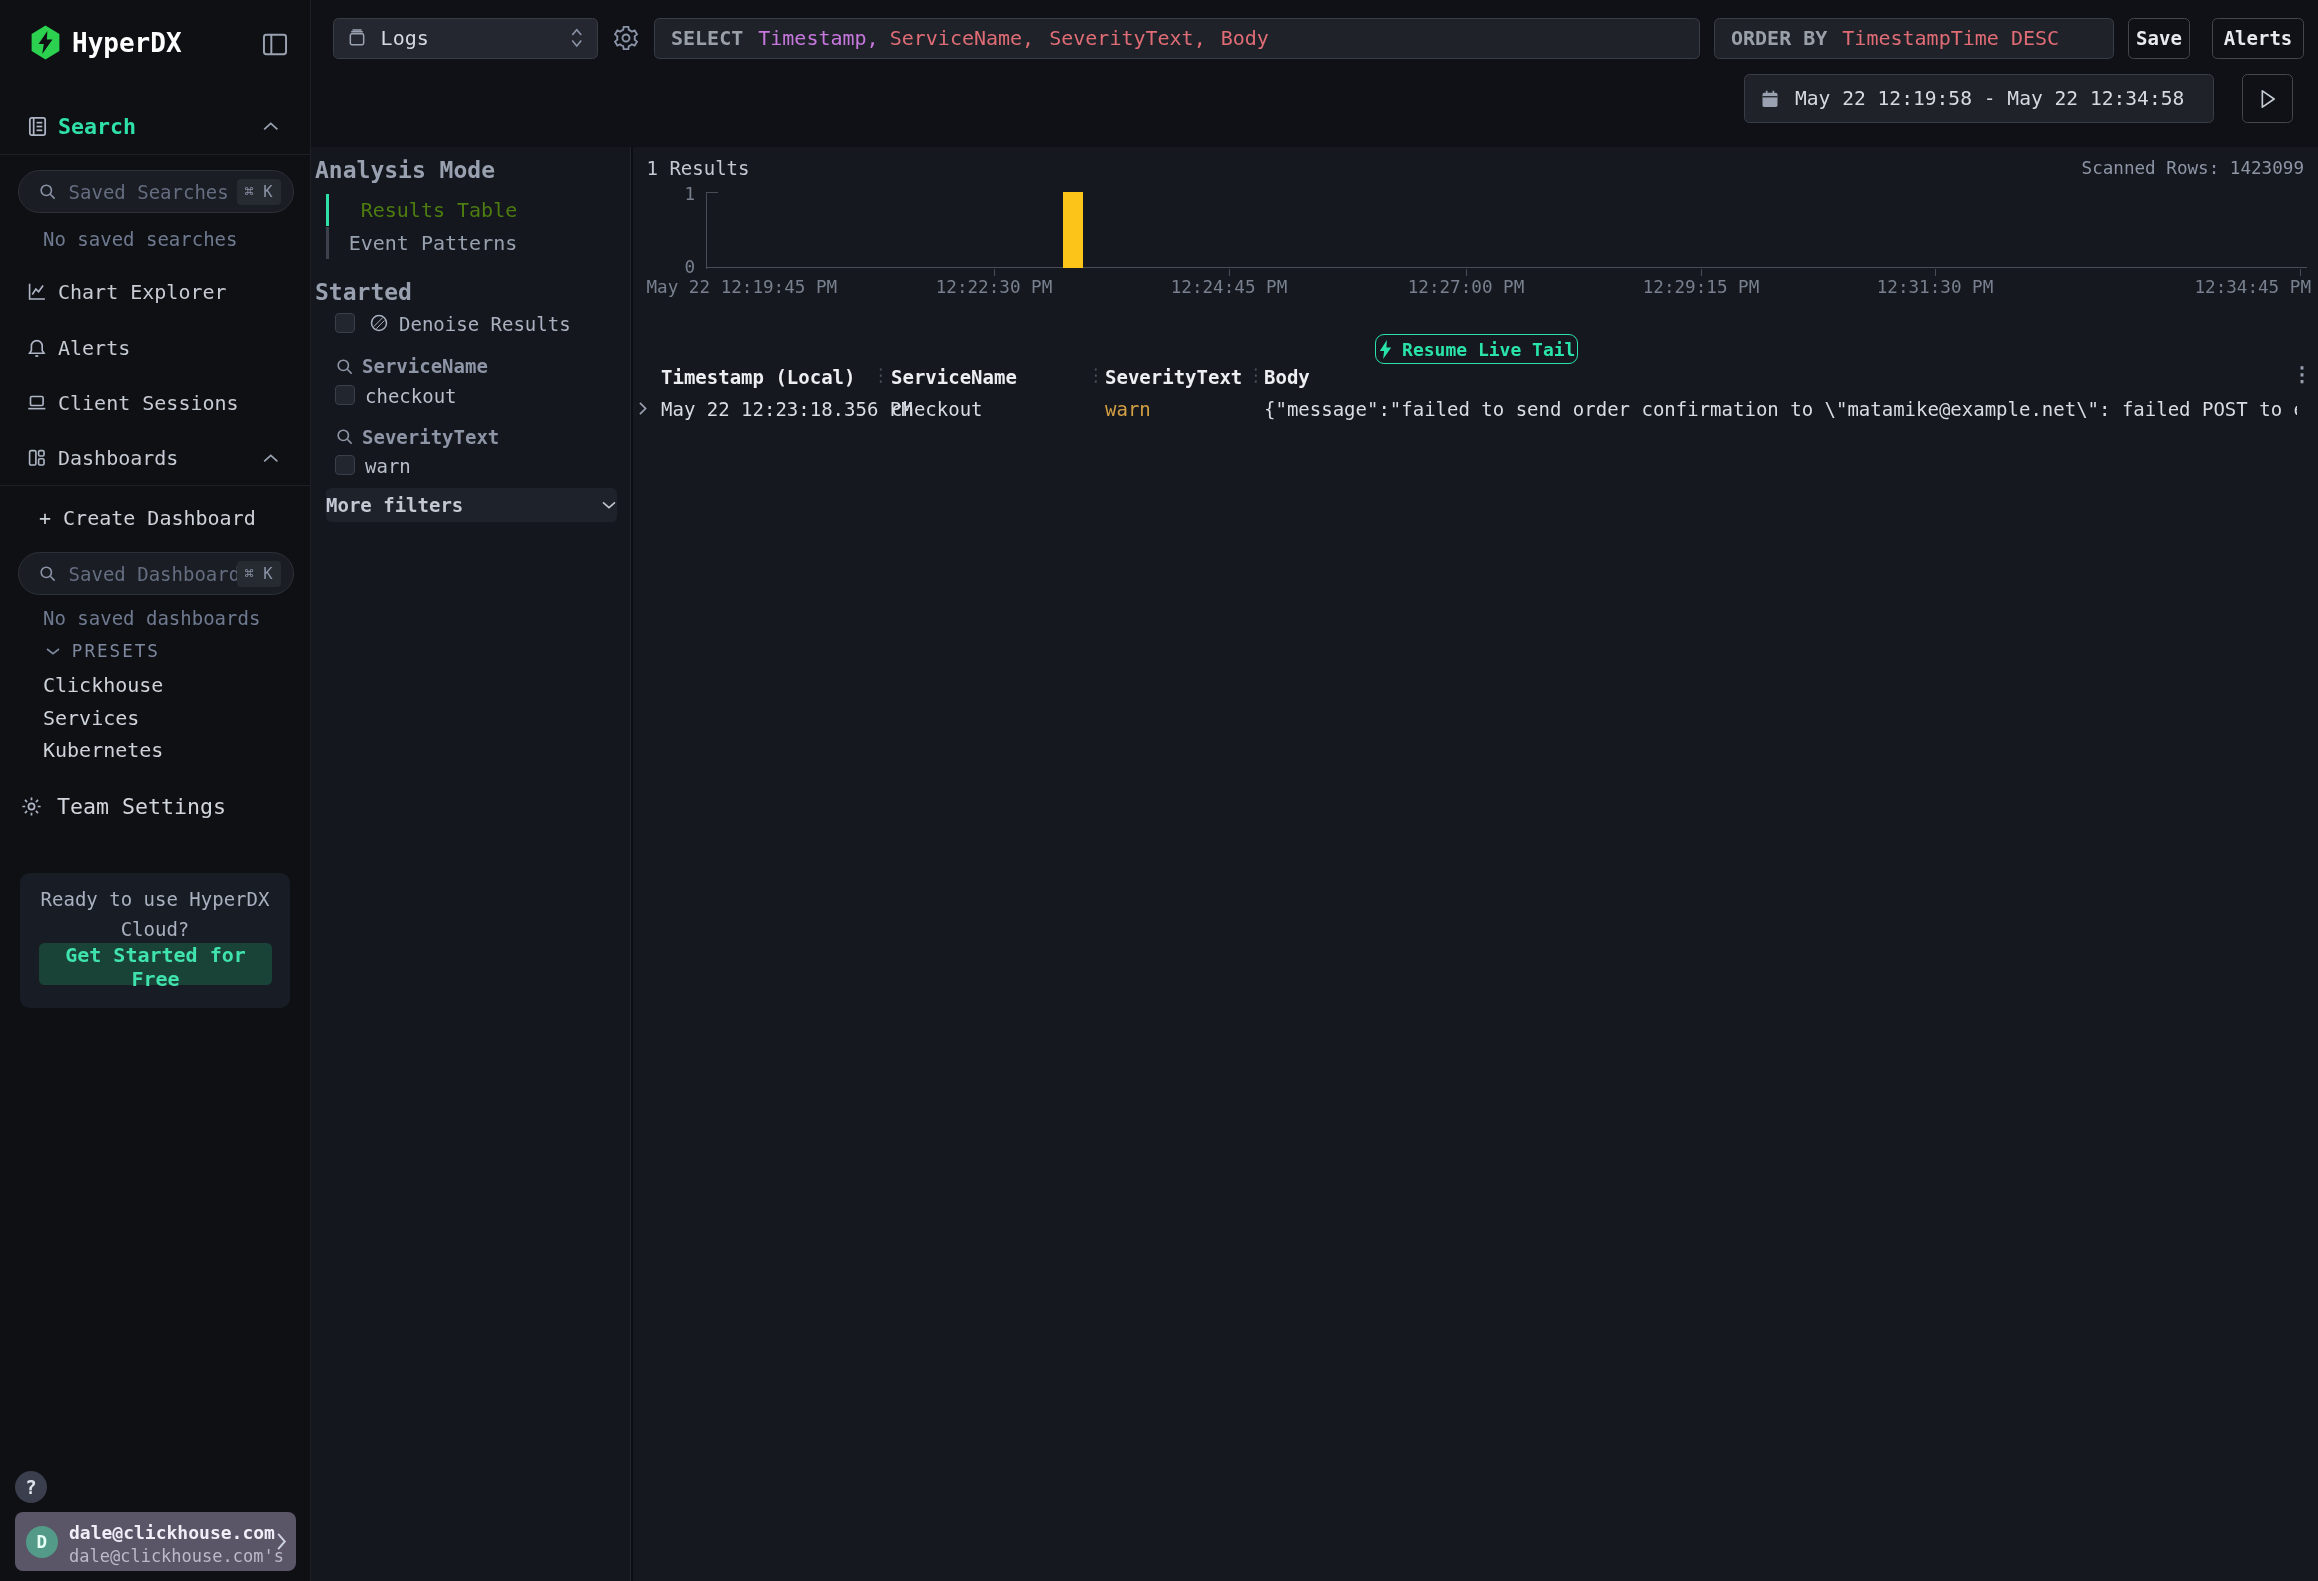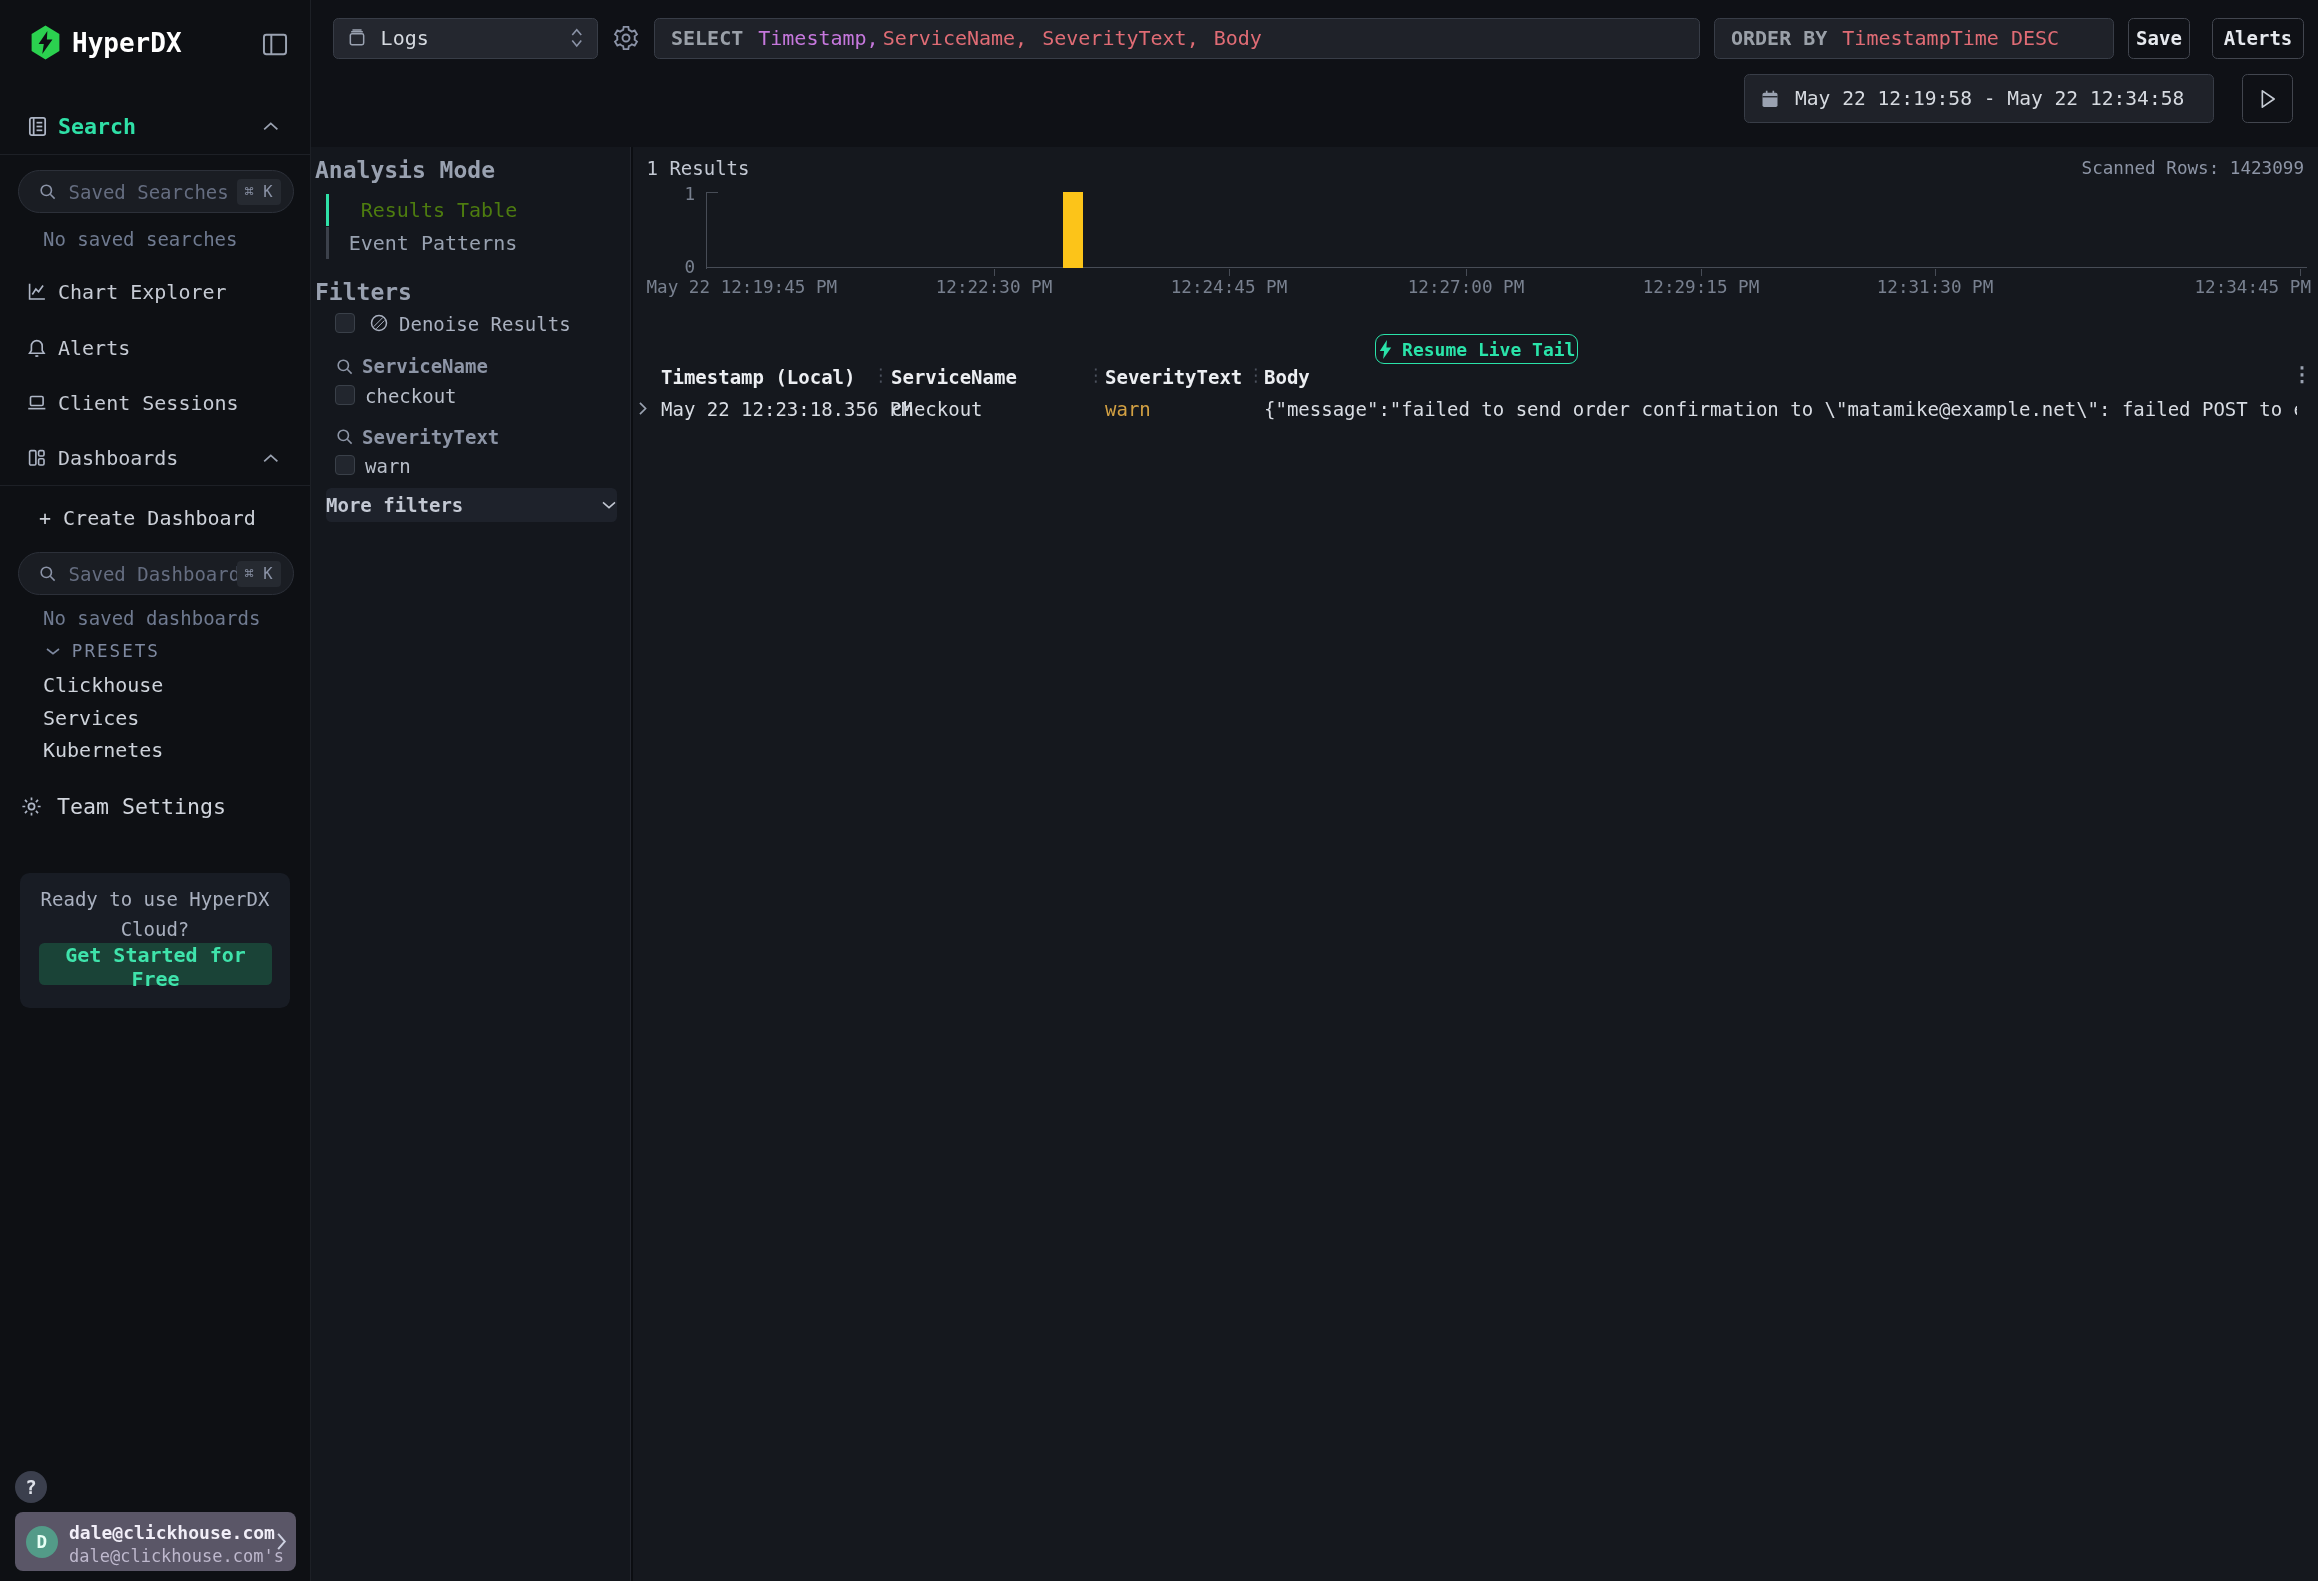--- a/index.html
+++ b/index.html
@@ -236,21 +236,21 @@
   <span class="abs" style="left:301px;top:24px;cursor:pointer">
     <svg width="28" height="28" viewBox="0 0 24 24" fill="none" stroke="#8b93a7" stroke-width="1.6">
       <circle cx="12" cy="12" r="3"></circle>
       <path d="M19.4 13.5a7.6 7.6 0 0 0 0-3l2-1.6-2-3.4-2.4 1a7.6 7.6 0 0 0-2.6-1.5L14 2.5h-4l-.4 2.5a7.6 7.6 0 0 0-2.6 1.5l-2.4-1-2 3.4 2 1.6a7.6 7.6 0 0 0 0 3l-2 1.6 2 3.4 2.4-1a7.6 7.6 0 0 0 2.6 1.5l.4 2.5h4l.4-2.5a7.6 7.6 0 0 0 2.6-1.5l2.4 1 2-3.4z"></path>
     </svg>
   </span>
 
   <div class="box" style="left:343px;top:17.6px;width:1046px;height:41px;padding:0 16px;font-size:20px;white-space:nowrap;overflow:hidden;cursor:text">
     <span class="kw">SELECT</span>
     <span class="fld-purple" style="margin-left:15px">Timestamp,</span>
-    <span class="fld-red" style="margin-left:4px">ServiceName,</span>
+    <span class="fld-red" style="margin-left:11px">ServiceName,</span>
     <span class="fld-red" style="margin-left:15px">SeverityText,</span>
     <span class="fld-red" style="margin-left:15px">Body</span>
   </div>
 
   <div class="box" style="left:1403px;top:17.6px;width:400px;height:41px;padding:0 16px;font-size:20px;white-space:nowrap;overflow:hidden;cursor:text">
     <span class="kw">ORDER BY</span>
     <span class="fld-red" style="margin-left:15px">TimestampTime DESC</span>
   </div>
 
   <button class="btn" style="left:1817px;top:17.6px;width:62px;height:41px">Save</button>
@@ -282,21 +282,21 @@
 
   <div class="tab active" style="top:47px">
     <span class="bar"></span>
     <span class="lbl">Results Table</span>
   </div>
   <div class="tab" style="top:80px">
     <span class="bar"></span>
     <span class="lbl">Event Patterns</span>
   </div>
 
-  <span class="panel-h" style="top:132px">Filters</span>
+  <span class="panel-h" style="top:132px">Started</span>
 
   <div class="chk" style="left:24px;top:166px"></div>
   <span class="abs" style="left:58px;top:166px">
     <svg width="20" height="20" viewBox="0 0 24 24" fill="none" stroke="#a9b0bf" stroke-width="1.8">
       <circle cx="12" cy="12" r="9"></circle>
         <path d="M5.5 16.5l11-11M8.5 19l10-10" stroke-width="1.2"></path>
     </svg>
   </span>
   <span class="abs" style="left:88px;top:166px;font-size:19px;color:#a9b0bf;cursor:pointer">Denoise Results</span>
 

